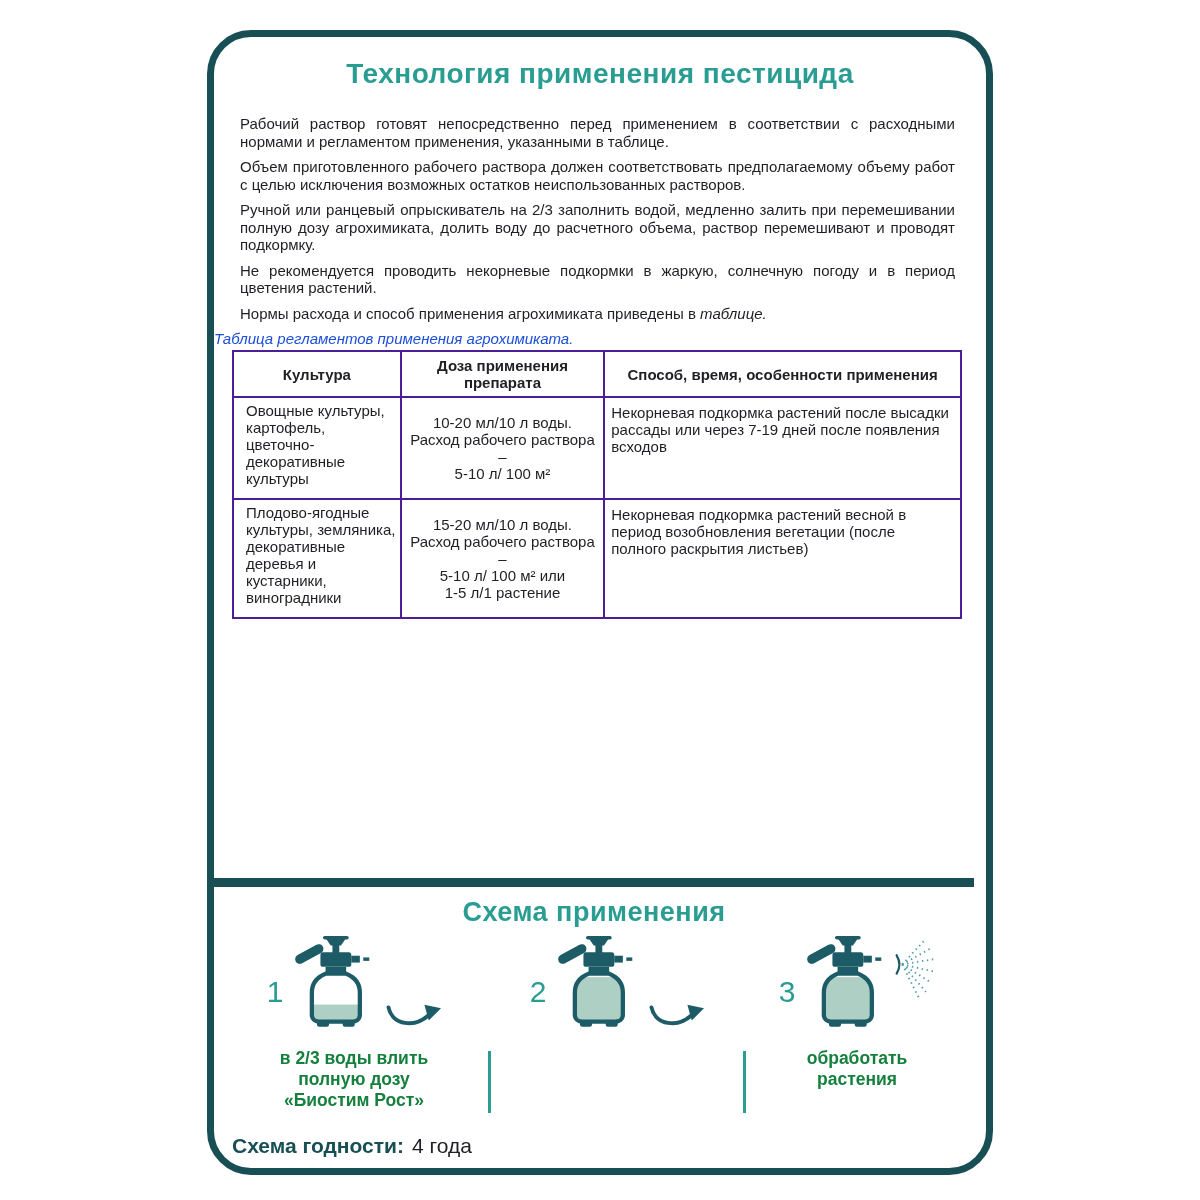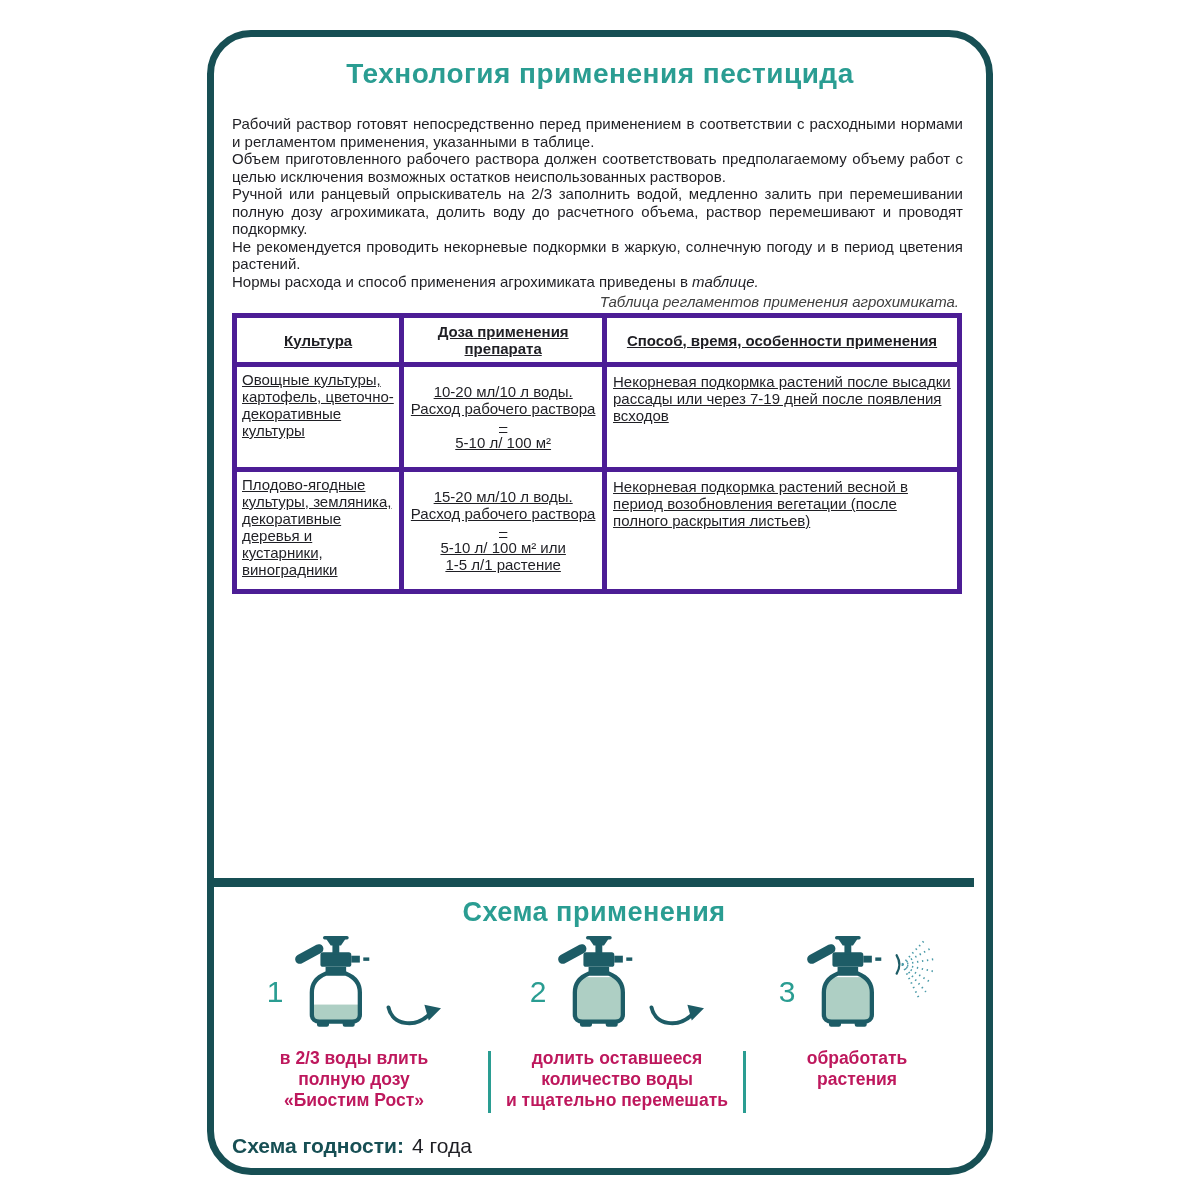--- a/index.html
+++ b/index.html
@@ -16,37 +16,37 @@
   .page-title {
     margin-top:20px; text-align:center;
     font-size:28px; line-height:34px; font-weight:800;
     color:#2a9d92; letter-spacing:0.5px;
   }
 
   .intro {
     margin:24px 23px 0 18px;
     font-size:15px; line-height:17.5px; text-align:justify; color:#1f1f24;
   }
-  .intro p { margin:0; }
+  .intro p { margin:8px; }
   .intro .ital { font-style:italic; }
 
   .table-caption {
-    margin:3px 27px 3px 0; text-align:right;
-    font-style:italic; font-size:15px; color:#404040;
+    margin:3px 27px 3px 0; text-align:left;
+    font-style:italic; font-size:15px; color:#1d4ed8;
   }
 
   table.regimens {
     margin-left:18px; width:730px; border-collapse:collapse;
     font-size:15px; line-height:17px; color:#1f1f24;
   }
-  table.regimens th, table.regimens td { border:5px solid #4c1d95;text-decoration:underline; }
+  table.regimens th, table.regimens td { border:2px solid #4c1d95; }
   table.regimens th {
     font-weight:bold; text-align:center; padding:5px 6px; font-size:15px;
   }
-  td.cell-culture { text-align:left; vertical-align:top; padding:4px 4px 4px 5px; width:168px; }
+  td.cell-culture { text-align:left; vertical-align:top; padding:4px 4px 4px 12px; width:168px; }
   td.cell-dose    { text-align:center; vertical-align:top; padding:16px 4px; width:204px; white-space:pre-line; }
   td.cell-method  { text-align:left; vertical-align:top; padding:6px 6px; width:358px; }
 
   .schema { position:absolute; left:0; right:12px; top:841px; }
   .schema-bar { height:9px; width:100%; background:#174f54; }
   .schema-title {
     margin-top:9px; text-align:center;
     font-size:27px; line-height:32px; font-weight:800; color:#2a9d92;
     letter-spacing:0.5px;
   }
@@ -59,21 +59,21 @@
   .step-num {
     font-size:30px; color:#2a9d92; font-weight:400;
     margin-right:10px; transform:translateY(8px);
   }
   .sprayer-svg { height:96px; width:auto; }
   .arrow-svg { width:56px; height:30px; align-self:flex-end; margin:0 0 4px 6px; }
   .spray-svg { width:42px; height:66px; align-self:flex-start; margin:4px 0 0 2px; }
 
   .step-caption {
     margin-top:12px; text-align:center; white-space:pre-line;
-    font-size:17.5px; line-height:21px; font-weight:bold; color:#be185d;
+    font-size:17.5px; line-height:21px; font-weight:bold; color:#15803d;
   }
   .step-divider {
     width:3px; height:62px; background:#2a9d92; margin-top:119px;
   }
 
   .shelf-life { margin:20px 0 0 18px; font-size:21px; line-height:25px; }
   .shelf-label { font-weight:800; color:#174f54; margin-right:8px; }
   .shelf-value { font-weight:400; color:#1f1f24; }
 </style>
 </head>
@@ -181,23 +181,20 @@
               <rect x="35" y="0" width="30" height="4" rx="2" fill="#1d5c66"></rect>
               <path d="M8,27 L30,15" stroke="#1d5c66" stroke-width="11" stroke-linecap="round"></path>
               <rect x="68" y="23" width="10" height="8" fill="#1d5c66"></rect>
               <rect x="82" y="25" width="7" height="4" fill="#1d5c66"></rect>
             </svg>
             <svg class="arrow-svg" viewBox="0 0 64 34">
               <path d="M4,6 C8,26 34,31 52,13" fill="none" stroke="#1d5c66" stroke-width="4.5" stroke-linecap="round"></path>
               <polygon points="45,3 64,7 50,21" fill="#1d5c66"></polygon>
             </svg>
           </div>
-          <div class="step-caption">долить оставшееся
-количество воды
-и тщательно перемешать</div>
         </div>
 
         <div class="step-divider"></div>
 
         <div class="step step-3">
           <div class="step-visual">
             <span class="step-num">3</span>
             <svg class="sprayer-svg" viewBox="0 0 100 112">
               <defs>
                   <clipPath id="clipBody3">

